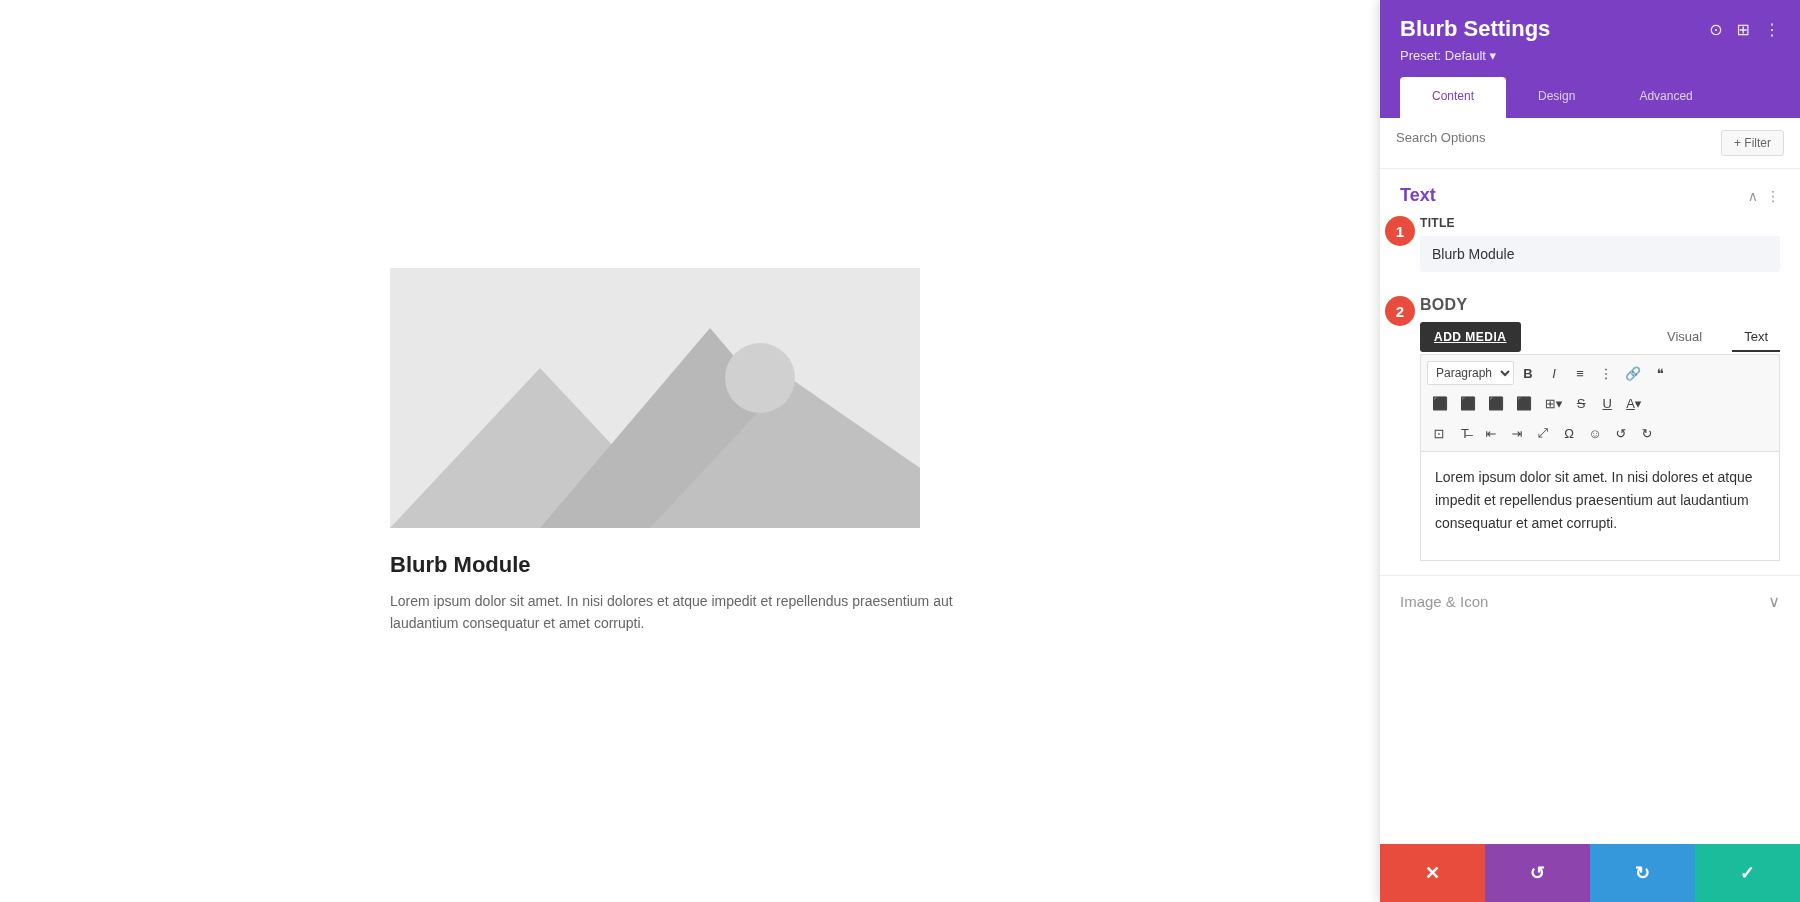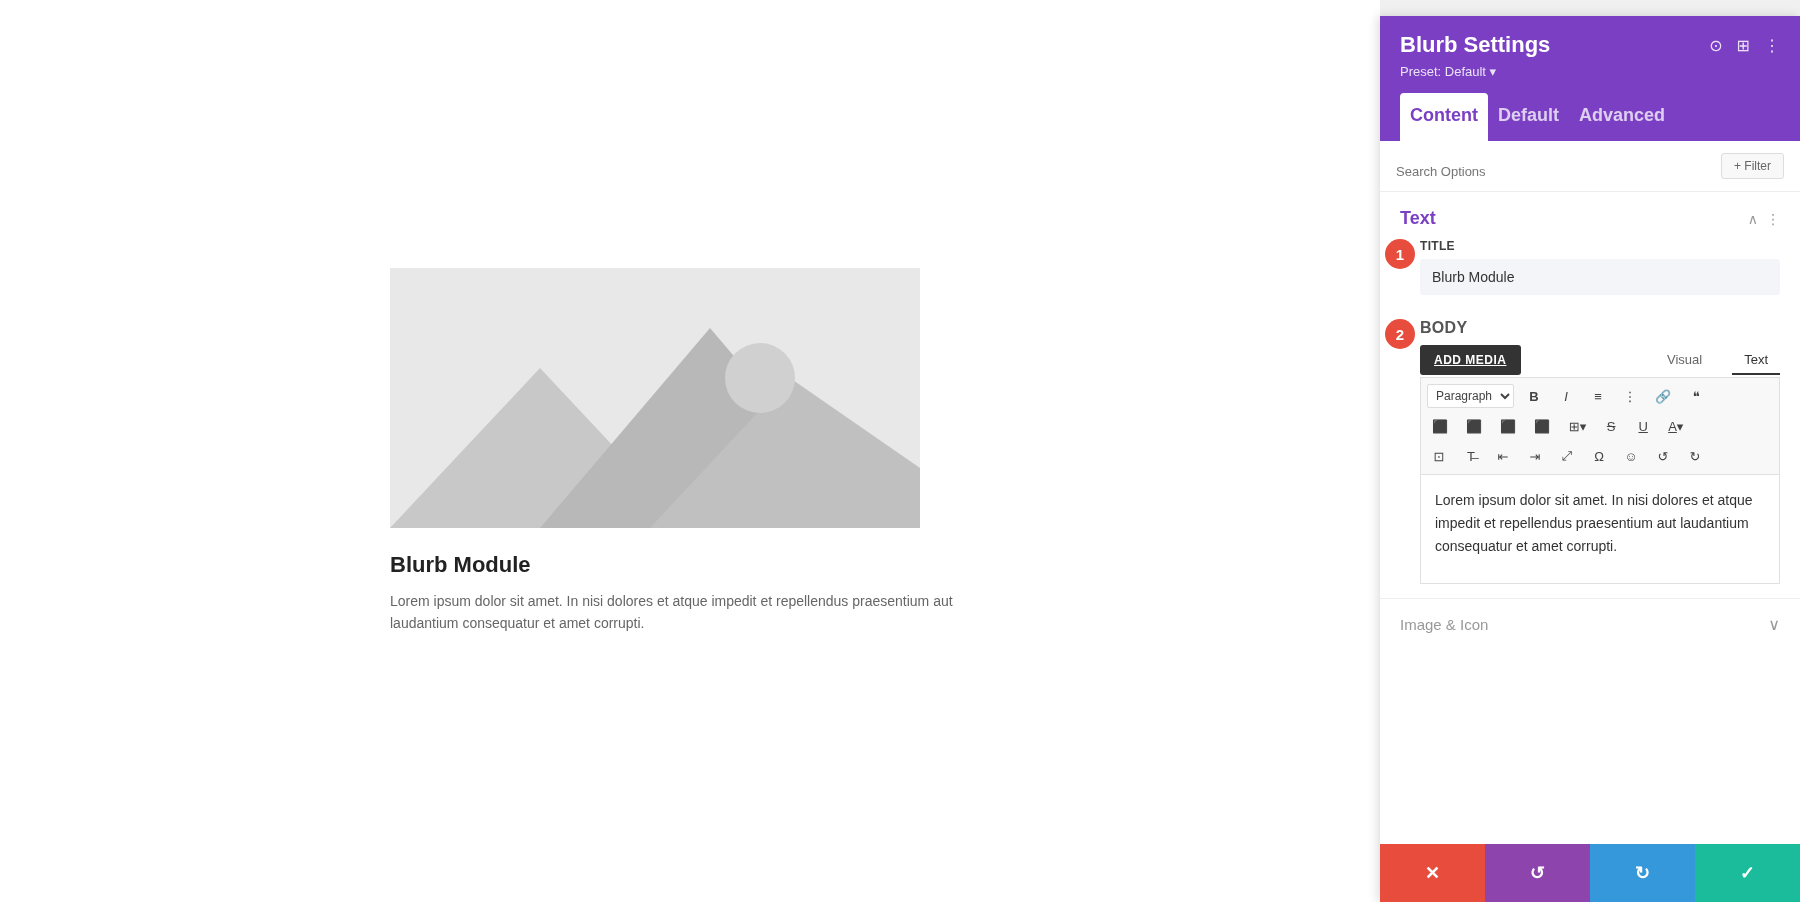--- a/index.html
+++ b/index.html
@@ -53,21 +53,20 @@
     }
 
     
     .settings-panel {
       width: 420px;
       background: #fff;
       display: flex;
       flex-direction: column;
       box-shadow: -2px 0 10px rgba(0,0,0,0.15);
       position: relative;
-      margin-top: 16px;
     }
 
     
     .panel-header {
       background: #7b3fc4;
       padding: 16px 20px 0 20px;
     }
     .panel-header-top {
       display: flex;
       align-items: center;
@@ -93,23 +92,23 @@
       font-size: 13px;
       color: rgba(255,255,255,0.85);
       margin-bottom: 14px;
       cursor: pointer;
     }
     .panel-tabs {
       display: flex;
       gap: 0;
     }
     .panel-tab {
-      padding: 12px 10px;
-      font-size: 18px;
-      font-weight: 700;
+      padding: 12px 32px;
+      font-size: 12px;
+      font-weight: 400;
       color: rgba(255,255,255,0.75);
       cursor: pointer;
       border-bottom: 3px solid transparent;
       transition: all 0.2s;
     }
     .panel-tab.active {
       background: #fff;
       color: #7b3fc4;
       border-radius: 4px 4px 0 0;
     }
@@ -118,21 +117,21 @@
     .panel-body {
       flex: 1;
       overflow-y: auto;
       padding: 0;
       background: #fff;
     }
 
     
     .search-bar {
       display: flex;
-      align-items: flex-end;
+      align-items: flex-start;
       padding: 12px 16px;
       border-bottom: 1px solid #eee;
       gap: 10px;
     }
     .search-input {
       flex: 1;
       border: none;
       outline: none;
       font-size: 13px;
       color: #999;
@@ -250,21 +249,21 @@
       border-bottom: none;
       padding: 4px 6px;
       display: flex;
       flex-wrap: wrap;
       gap: 2px;
     }
     .editor-toolbar-row {
       display: flex;
       align-items: center;
       width: 100%;
-      gap: 8px;
+      gap: 2px;
       padding: 2px 0;
     }
     .tb-btn {
       background: none;
       border: none;
       cursor: pointer;
       padding: 3px 5px;
       font-size: 13px;
       color: #444;
       border-radius: 2px;
@@ -390,21 +389,21 @@
       <span class="panel-title">Blurb Settings</span>
       <div class="panel-header-icons">
         <span class="panel-header-icon">⊙</span>
         <span class="panel-header-icon">⊞</span>
         <span class="panel-header-icon">⋮</span>
       </div>
     </div>
     <div class="panel-preset">Preset: Default ▾</div>
     <div class="panel-tabs">
       <div class="panel-tab active">Content</div>
-      <div class="panel-tab">Default</div>
+      <div class="panel-tab">Design</div>
       <div class="panel-tab">Advanced</div>
     </div>
   </div>
 
   <div class="panel-body">
 
     <div class="search-bar">
       <input class="search-input" type="text" placeholder="Search Options" style="">
       <button class="filter-btn">
         <span>+ Filter</span>

